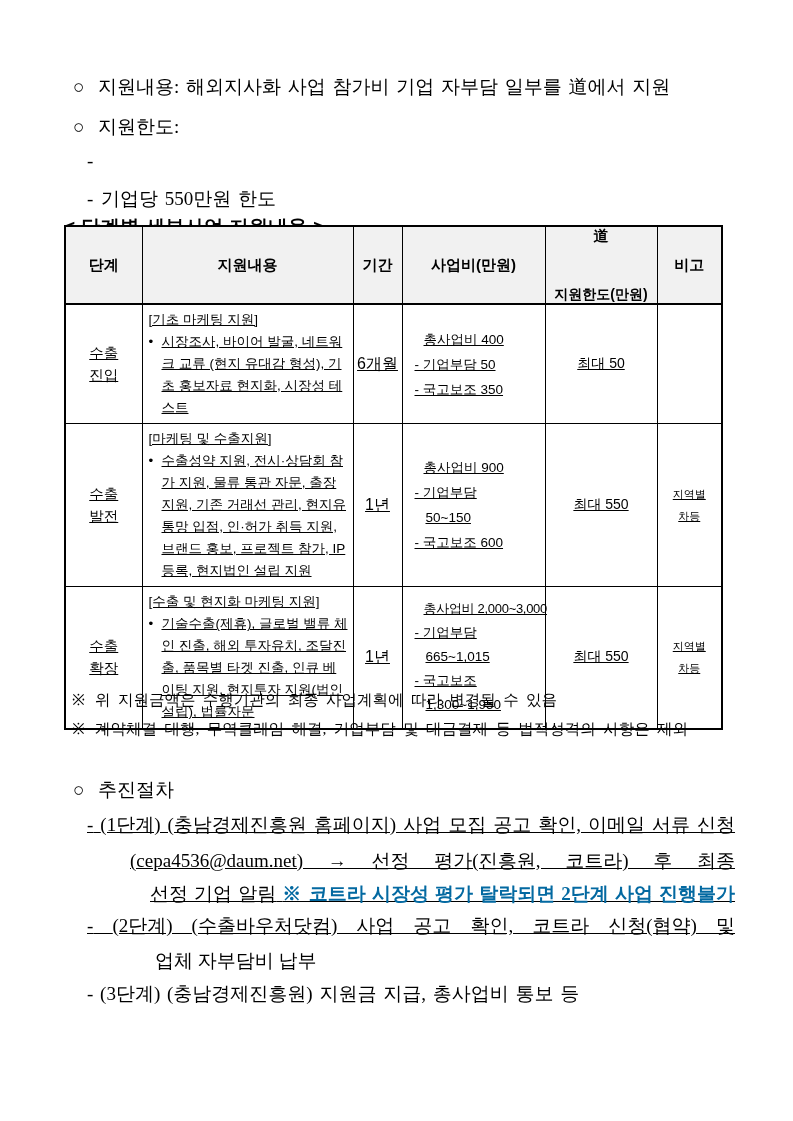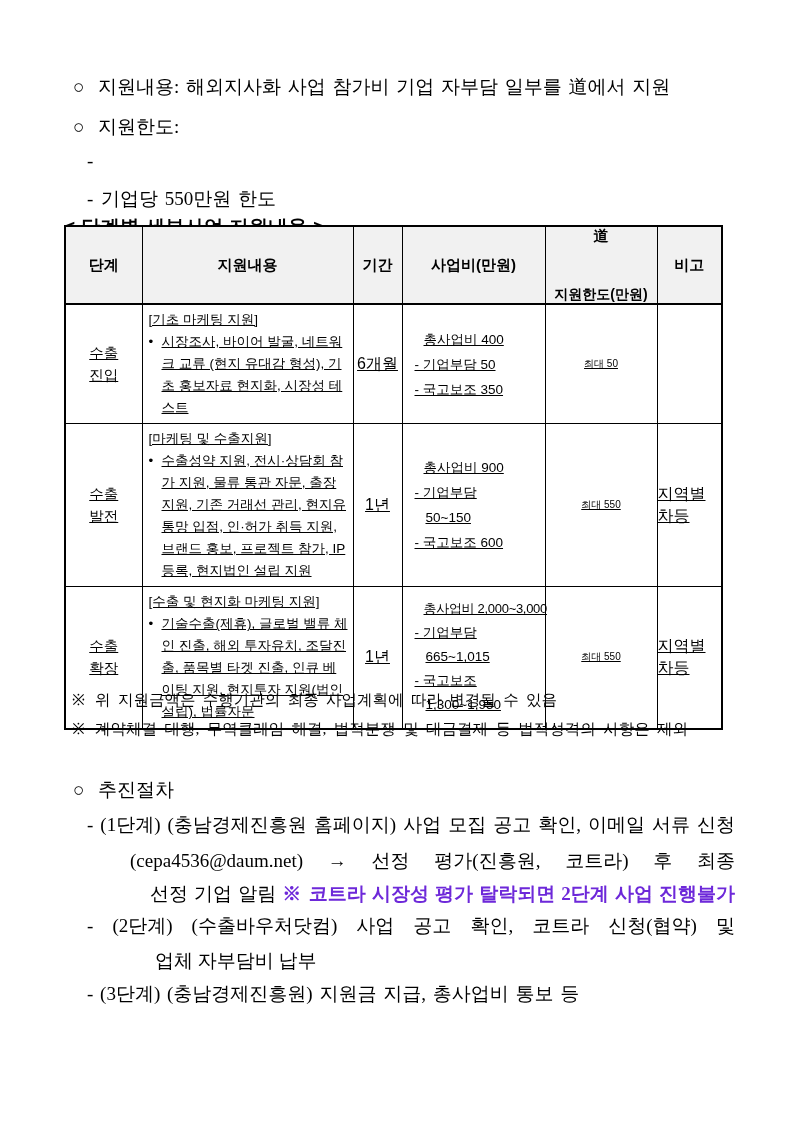--- a/index.html
+++ b/index.html
@@ -48,42 +48,42 @@
   td.content { padding:4px 5px 4px 6px; font-size:13.5px; line-height:22px; }
   .content-title { white-space:nowrap; }
   .content-body { position:relative; padding-left:13px; }
   .content-body .bullet { position:absolute; left:0; top:0; }
   td.period { text-align:center; font-size:16px;margin-top:16px; }
   td.cost { padding:2px 4px 2px 12px; font-size:13.5px; line-height:25px; }
   td.cost .cost-line.first { padding-left:9px; white-space:nowrap; }
   td.cost .cost-line.small { font-size:13px; letter-spacing:-0.3px; }
   td.cost .cost-line.indent { padding-left:11px; }
   td.cost.tight { line-height:24px; }
-  td.limit { text-align:center; font-size:10px; }
-  td.remark { font-size:16px; line-height:22px; }
+  td.limit { text-align:center; font-size:14px; }
+  td.remark { text-align:center; font-size:11px; line-height:22px; }
 
   
   .notes { position:absolute; left:72px; top:689px; width:680px; font-size:15.5px; }
   .note-line { display:flex; line-height:21px; word-spacing:3.5px; }
   .note-line .marker { flex:0 0 23px; }
   .note-line + .note-line { margin-top:8px; }
 
   
   .procedure { position:absolute; left:73px; top:779px; width:662px; font-size:19px; }
   .p-line { line-height:22px; }
   .p-head { display:flex; }
   .p-head .marker { flex:0 0 25px; }
-  .jl { text-align:justify; text-align-last:justify; }
+  .jl { text-align:justify; text-align-last:justify;text-decoration:underline; }
   .s1l1 { margin:13px 0 0 14px; width:648px; }
   .s1l2 { margin:14px 0 7px 57px; width:605px; }
   .s1l3 { margin:11px 0 0 77px; width:585px; }
   .s2l1 { margin:10px 0 0 14px; width:648px; }
   .s2l2 { margin:13px 0 0 82px; }
   .s3l1 { margin:11px 0 0 14px; word-spacing:2px; }
-  .red-warning { color:#6d28d9; font-weight:bold; }
+  .red-warning { color:#0369a1; font-weight:bold; }
 </style>
 </head>
 <body>
 
 <div class="page">
 
   <div class="intro">
     <div class="intro-line">
       <span class="marker">○</span>
       <span>지원내용: 해외지사화 사업 참가비 기업 자부담 일부를 道에서 지원</span>
@@ -207,21 +207,21 @@
     </tbody>
   </table>
 
   <div class="notes">
     <div class="note-line">
       <span class="marker">※</span>
       <span>위 지원금액은 수행기관의 최종 사업계획에 따라 변경될 수 있음</span>
     </div>
     <div class="note-line">
       <span class="marker">※</span>
-      <span>계약체결 대행, 무역클레임 해결, 법적분쟁 및 대금결제 등 법적성격의 사항은 제외</span>
+      <span>계약체결 대행, 무역클레임 해결, 기업부담 및 대금결제 등 법적성격의 사항은 제외</span>
     </div>
   </div>
 
   <div class="procedure">
     <div class="p-line p-head">
       <span class="marker">○</span>
       <span>추진절차</span>
     </div>
     <div class="p-line s1l1 jl"><span>-</span> <span>(1단계) (충남경제진흥원 홈페이지) 사업 모집 공고 확인, 이메일 서류 신청</span></div>
     <div class="p-line s1l2 jl"><span>(cepa4536@daum.net) → 선정 평가(진흥원, 코트라) 후 최종</span></div>

